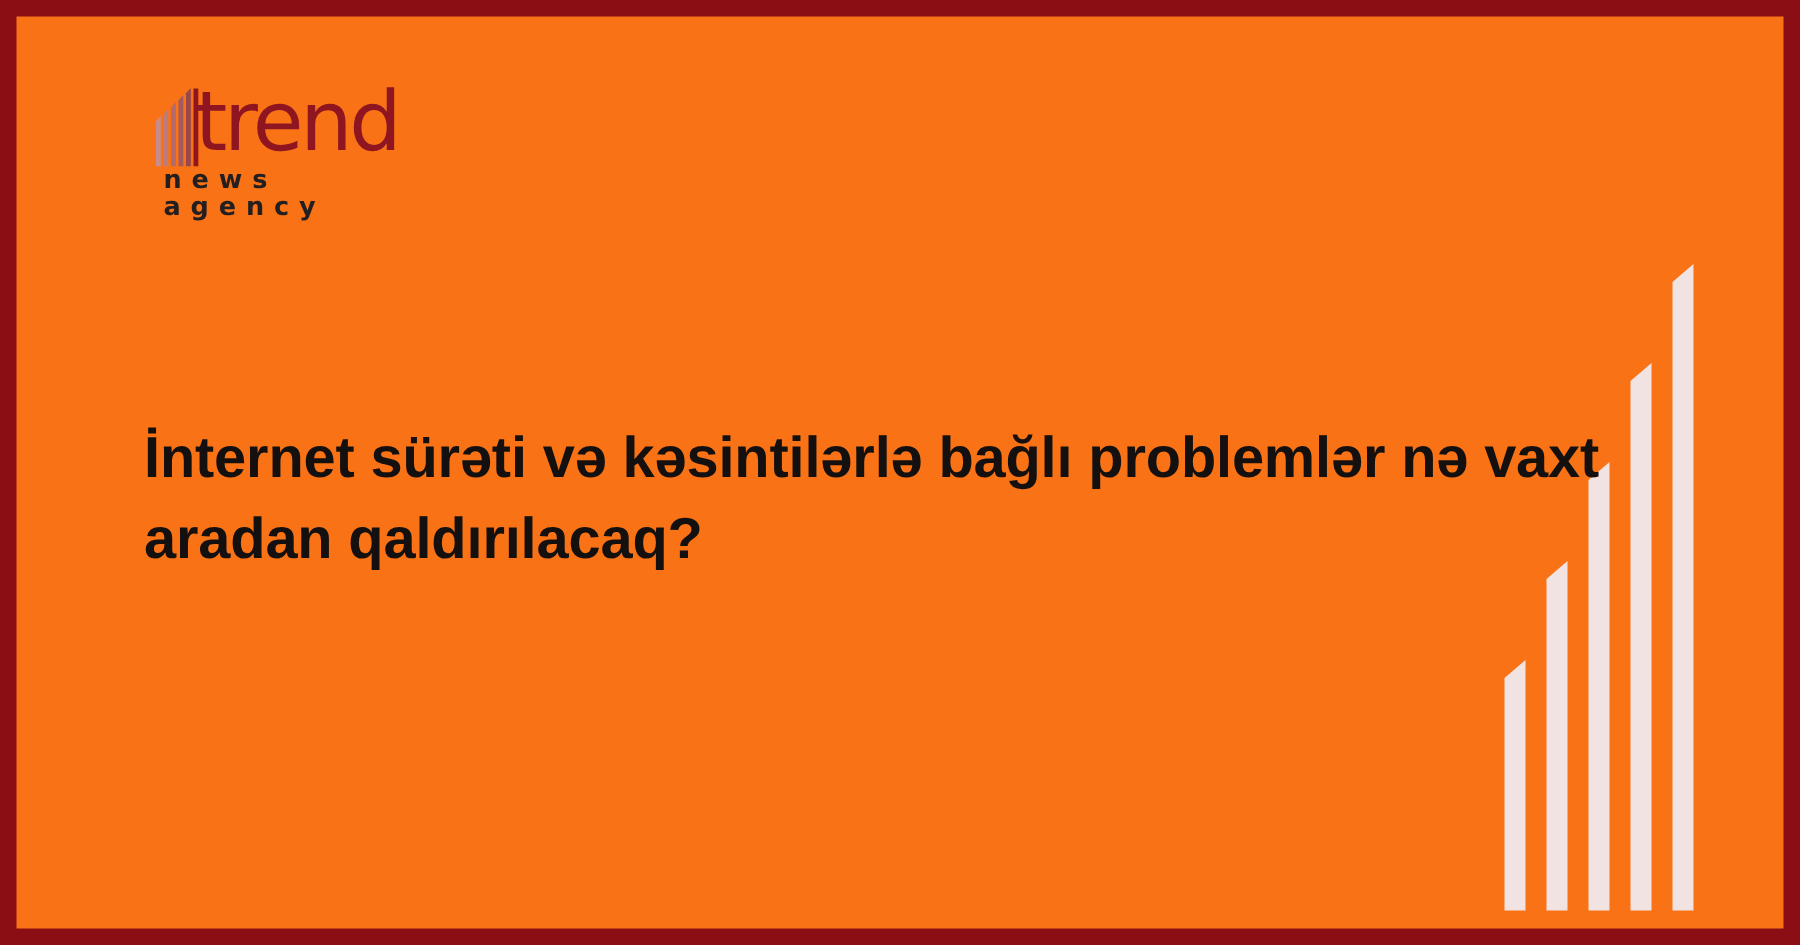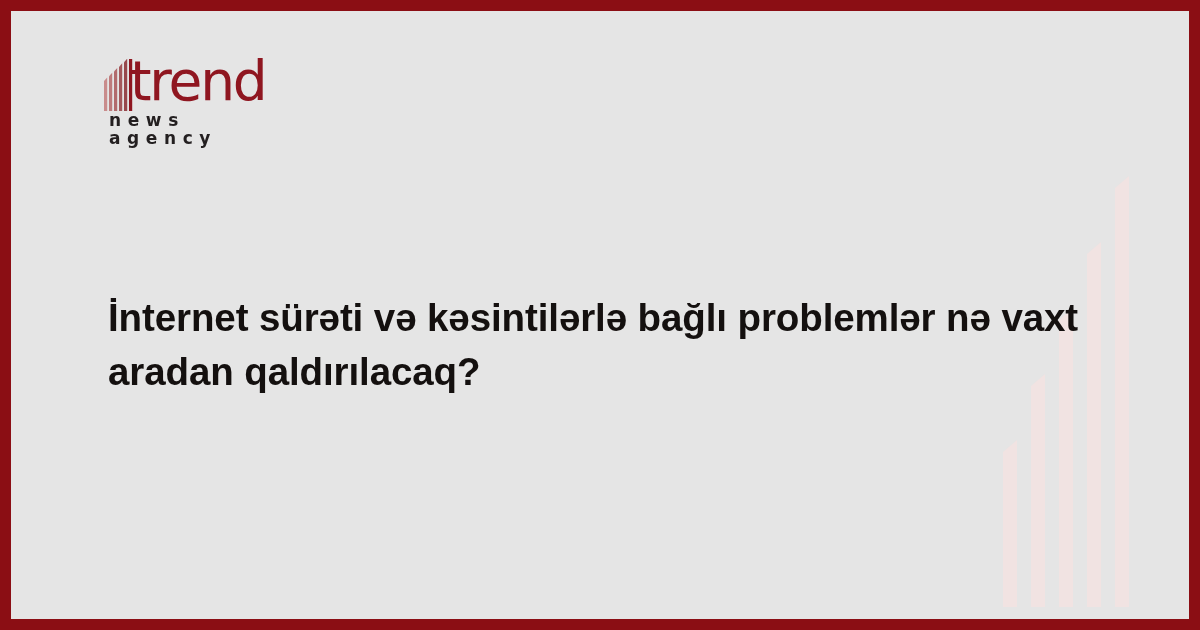--- a/index.html
+++ b/index.html
@@ -13,21 +13,21 @@
     font-family: "Liberation Sans", sans-serif;
     background: #8B0E14;
   }
 
   .card {
     position: relative;
     width: 1200px;
     height: 630px;
     box-sizing: border-box;
     border: 11px solid #8B0E14;
-    background: #e5e5e5;
+    background: #f97316;
     overflow: hidden;
   }
 
   
   .watermark {
     position: absolute;
     right: 0px;
     top: 0px;
     width: 200px;
     height: 608px;
@@ -80,21 +80,21 @@
     position: absolute;
     left: 85px;
     top: 268px;
     width: 975px;
     font-family: "Liberation Sans", sans-serif;
     font-size: 38.5px;
     font-weight: 700;
     line-height: 54px;
     letter-spacing: -0.1px;
     color: #14100F;
-    margin: 12px;
+    margin: 0;
   }
 </style>
 </head>
 <body>
 
 <div class="card">
 
   <div class="watermark">
     <svg width="200" height="608" viewBox="0 0 200 608" xmlns="http://www.w3.org/2000/svg">
       <g fill="#F1E3E2">

